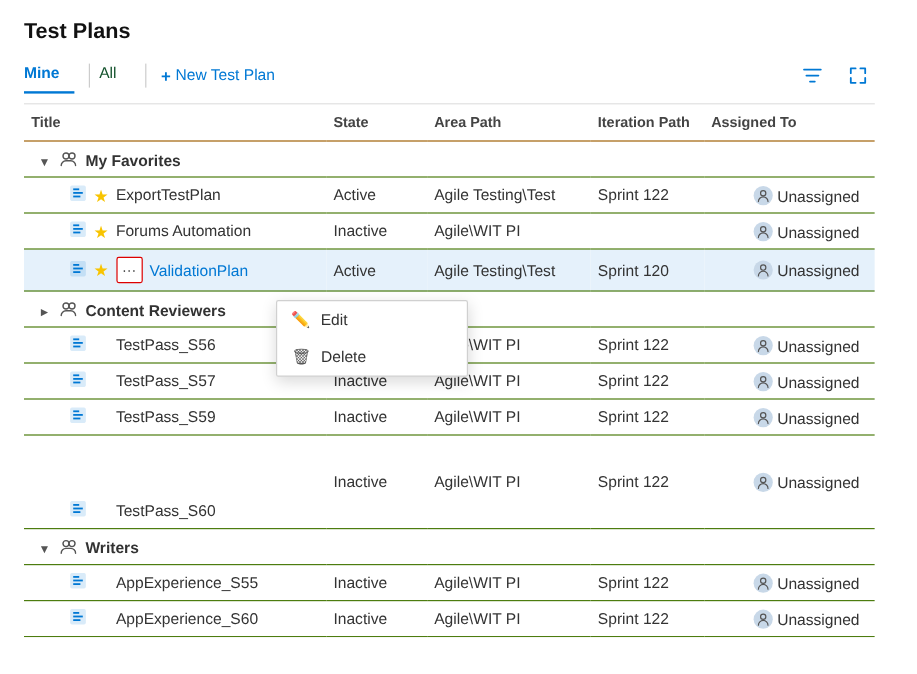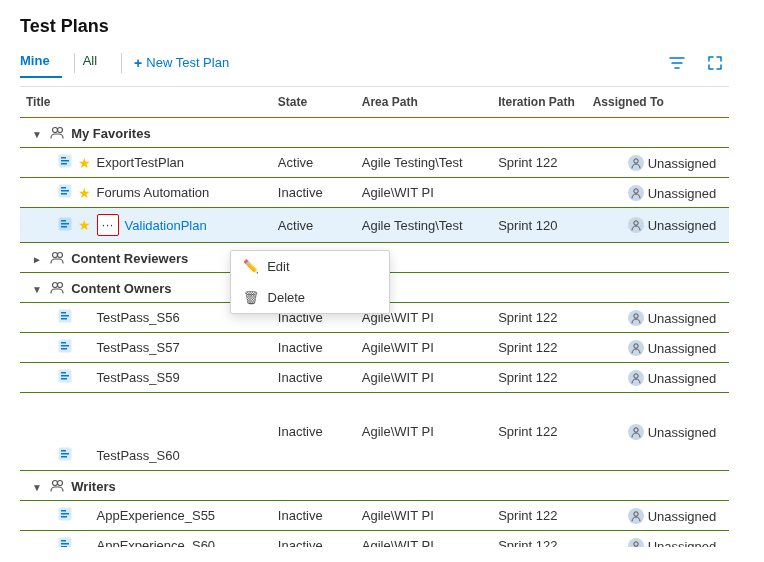--- a/index.html
+++ b/index.html
@@ -234,33 +234,20 @@
       <span class="chevron">►</span>
       <span style="display:inline-block;vertical-align:middle;margin-right:4px;"><svg width="14" height="14" viewBox="0 0 14 14" fill="none">
     <circle cx="5" cy="4" r="2.5" stroke="#555" stroke-width="1.2"></circle>
     <circle cx="10" cy="4" r="2.5" stroke="#555" stroke-width="1.2"></circle>
     <path d="M1 12c0-2.2 1.8-4 4-4h4c2.2 0 4 1.8 4 4" stroke="#555" stroke-width="1.2" stroke-linecap="round"></path>
   </svg></span>
       <span>Content Reviewers</span>
     </span>
   </td>
           </tr>
-          <tr class="group-row">
-            <td colspan="5">
-    <span style="padding-left:8px;">
-      <span class="chevron">▼</span>
-      <span style="display:inline-block;vertical-align:middle;margin-right:4px;"><svg width="14" height="14" viewBox="0 0 14 14" fill="none">
-    <circle cx="5" cy="4" r="2.5" stroke="#555" stroke-width="1.2"></circle>
-    <circle cx="10" cy="4" r="2.5" stroke="#555" stroke-width="1.2"></circle>
-    <path d="M1 12c0-2.2 1.8-4 4-4h4c2.2 0 4 1.8 4 4" stroke="#555" stroke-width="1.2" stroke-linecap="round"></path>
-  </svg></span>
-      <span>Content Owners</span>
-    </span>
-  </td>
-          </tr>
           <tr>
         <td class="col-title">
           <div class="item-indent" style="padding-left:32px;text-align:center;">
             <span><svg width="14" height="14" viewBox="0 0 14 14" fill="none" xmlns="http://www.w3.org/2000/svg">
     <rect x="1" y="1" width="12" height="12" rx="1" fill="#0078d4" opacity="0.15" stroke="#0078d4" stroke-width="1"></rect>
     <rect x="3" y="3" width="5" height="1.5" fill="#0078d4"></rect>
     <rect x="3" y="6" width="8" height="1.5" fill="#0078d4"></rect>
     <rect x="3" y="9" width="6" height="1.5" fill="#0078d4"></rect>
   </svg></span>
             <span class="star-empty">★</span>

